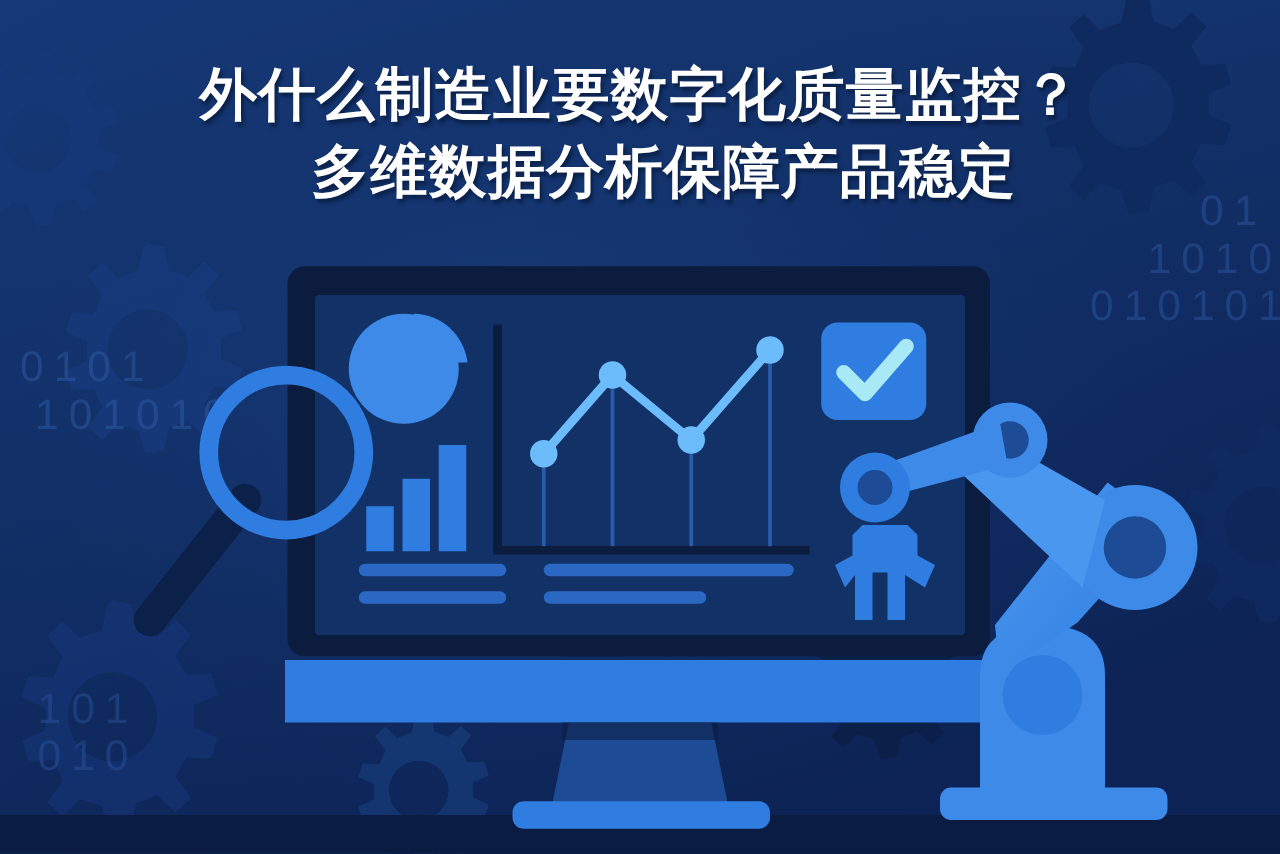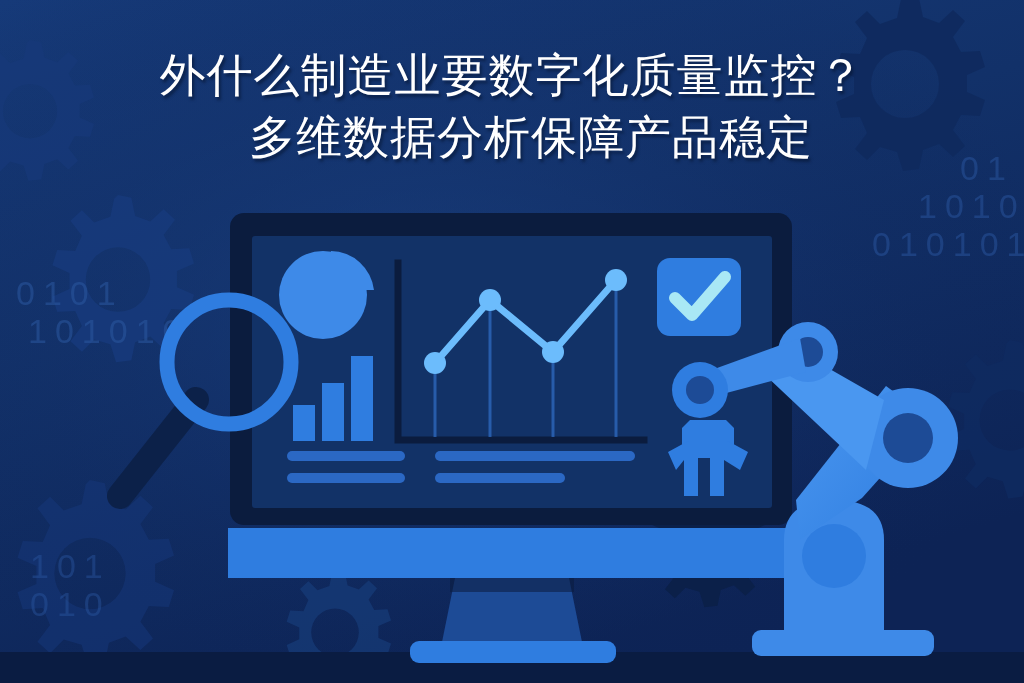--- a/index.html
+++ b/index.html
@@ -28,21 +28,21 @@
     left: 0;
     top: 44px;
     width: 1024px;
     text-align: center;
     z-index: 30;
     pointer-events: none;
   }
   .title-line {
     color: #ffffff;
     font-size: 46px;
-    font-weight: normal;
+    font-weight: bold;
     line-height: 62px;
     letter-spacing: 1px;
     text-shadow: 2px 3px 3px rgba(4,16,40,0.55);
     white-space: nowrap;
   }
   .title-line.line2 {
     padding-left: 38px;
   }
 </style>
 </head>

